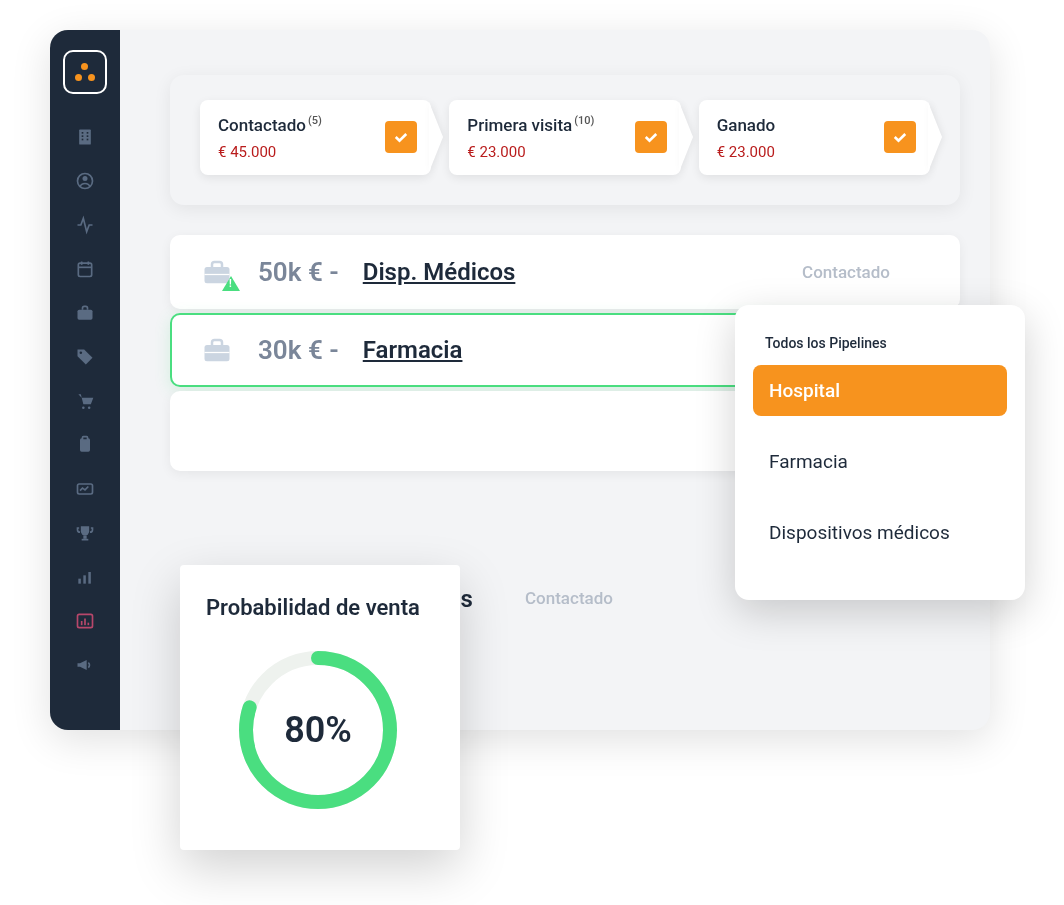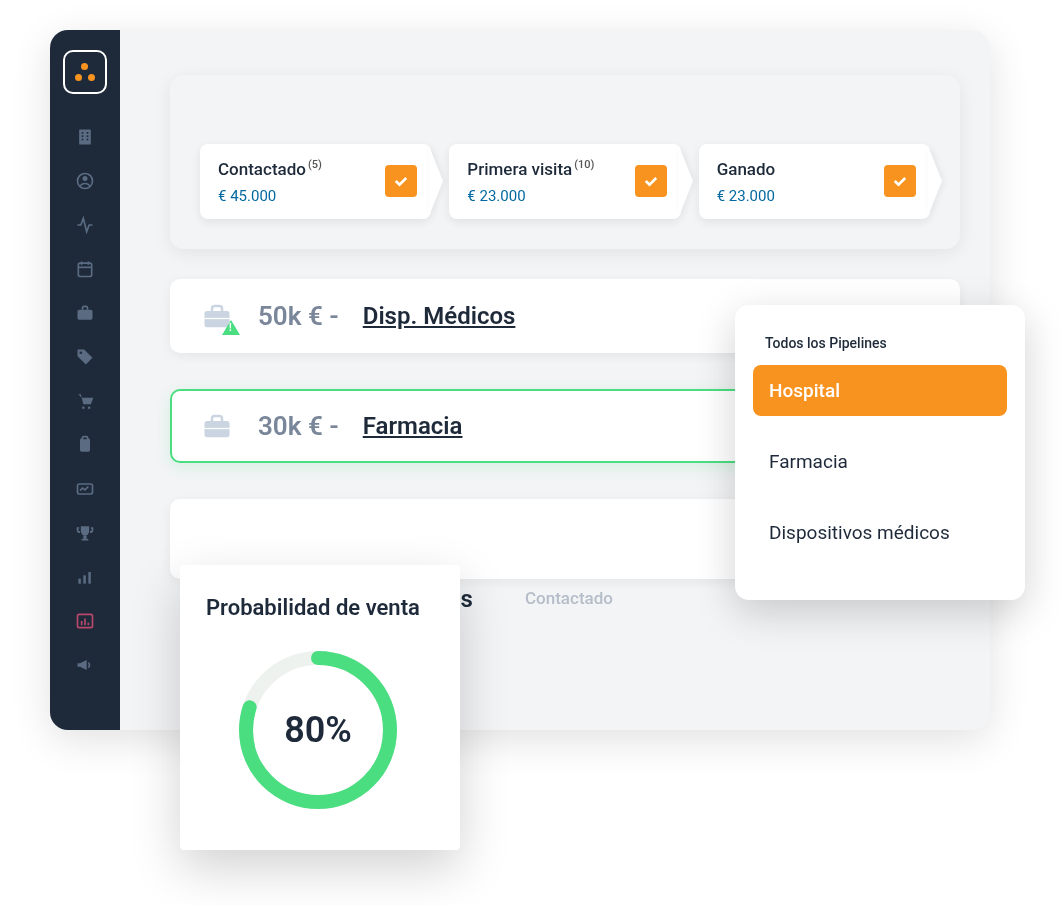--- a/index.html
+++ b/index.html
@@ -107,21 +107,20 @@
     gap: 18px;
     padding: 0 10px;
   }
   .stage {
     flex: 1;
     background: #fff;
     border-radius: 8px;
     padding: 14px 50px 14px 18px;
     position: relative;
     box-shadow: 0 3px 10px rgba(0,0,0,0.08);
-    margin-top: 44px;
   }
   .stage::after {
     content: "";
     position: absolute;
     right: -12px;
     top: 50%;
     transform: translateY(-50%);
     width: 0; height: 0;
     border-top: 35px solid transparent;
     border-bottom: 35px solid transparent;
@@ -134,42 +133,42 @@
     color: #1e2a3a;
     margin-bottom: 8px;
   }
   .stage-name sup {
     font-size: 11px;
     color: #555;
     margin-left: 2px;
   }
   .stage-amount {
     font-size: 15px;
-    color: #0369a1;
+    color: #b91c1c;
   }
   .check {
     position: absolute;
     right: 14px;
     top: 50%;
     transform: translateY(-50%);
     width: 32px;
     height: 32px;
     background: #f7931e;
     border-radius: 4px;
     display: flex;
     align-items: center;
     justify-content: center;
     color: #fff;
   }
 
   .deal-card {
     background: #fff;
     border-radius: 10px;
     padding: 20px 28px;
-    margin-bottom: 36px;
+    margin-bottom: 4px;
     display: flex;
     align-items: center;
     gap: 24px;
     box-shadow: 0 3px 12px rgba(0,0,0,0.06);
     border: 2px solid transparent;
     position: relative;
   }
   .deal-card.selected {
     border-color: #4ade80;
     box-shadow: 0 4px 16px rgba(74,222,128,0.18);

